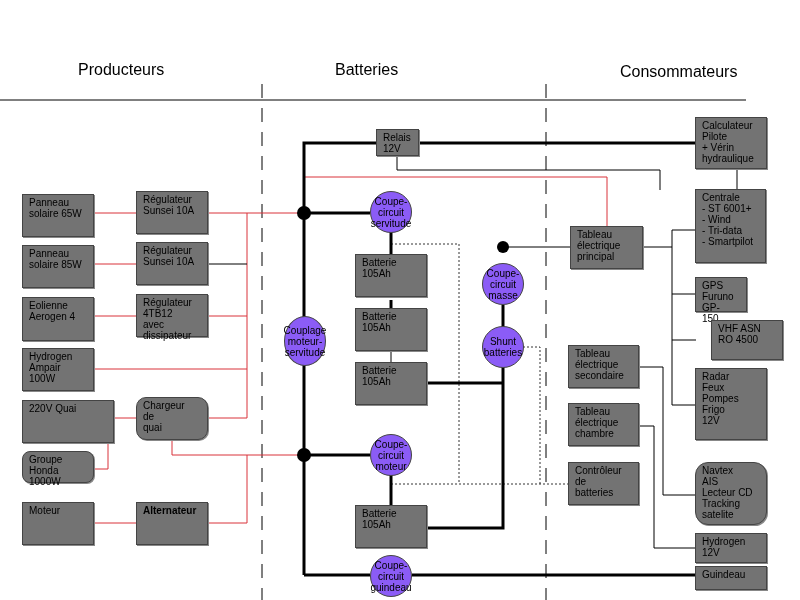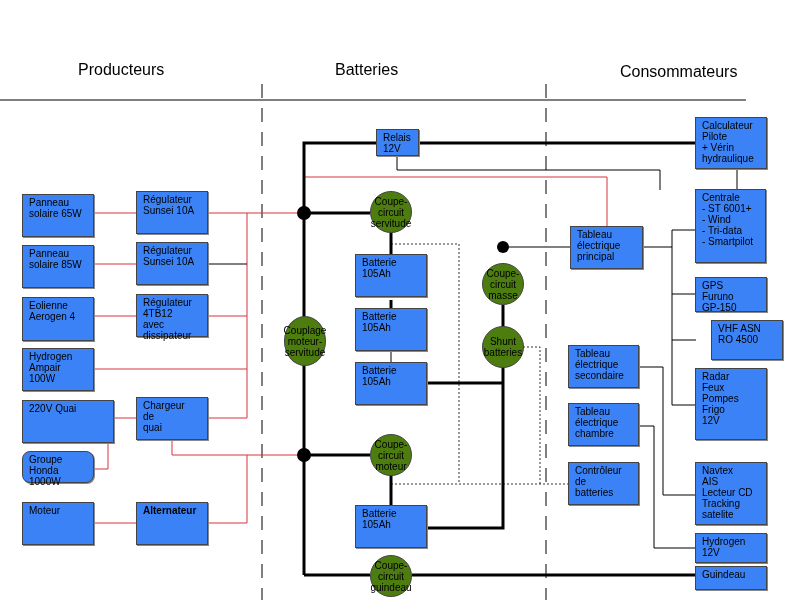--- a/index.html
+++ b/index.html
@@ -1,23 +1,23 @@
 <!DOCTYPE html>
 <html><head>
 <meta charset="utf-8">
 <style>
   html, body { margin: 0; padding: 0; background: #ffffff; }
   body { width: 800px; height: 600px; position: relative; overflow: hidden;
          font-family: "Liberation Sans", sans-serif; color: #000; }
   #diagram { position: absolute; left: 0; top: 0; width: 800px; height: 600px; }
   .hdr { position: absolute; font-size: 16px; top: 61px; margin-left: 24px; }
-  .box { position: absolute; background: #3b82f6; border: 1px solid #444;
+  .box { position: absolute; background: #737373; border: 1px solid #444;
          box-shadow: 1px 1px 0 #888; font-size: 10px; line-height: 11px;
          padding: 2px 11px 0 6px; box-sizing: border-box; white-space: pre-line; }
-  .circ { position: absolute; background: #4d7c0f; border: 1px solid #444;
+  .circ { position: absolute; background: #8b5cf6; border: 1px solid #444;
           border-radius: 50%; font-size: 10px; line-height: 11px; text-align: center;
           box-sizing: border-box; display: flex; align-items: center; justify-content: center;
           white-space: pre-line; }
 </style>
 </head>
 <body>
 
 <svg id="diagram" width="800" height="600" viewBox="0 0 800 600">
 
   <line x1="0" y1="100" x2="746" y2="100" stroke="#000" stroke-width="1"></line>
@@ -104,21 +104,21 @@
 1000W</div>
 <div class="box" style="left:22px;top:502px;width:72px;height:43px;">Moteur</div>
 
 <div class="box" style="left:136px;top:191px;width:72px;height:43px;">Régulateur
 Sunsei 10A</div>
 <div class="box" style="left:136px;top:242px;width:72px;height:43px;">Régulateur
 Sunsei 10A</div>
 <div class="box" style="left:136px;top:294px;width:72px;height:43px;">Régulateur
 4TB12 avec
 dissipateur</div>
-<div class="box" style="left:136px;top:397px;width:72px;height:43px;">Chargeur de
+<div class="box" style="left:136px;top:397px;width:72px;height:43px;border-radius:10px;">Chargeur de
 quai</div>
 <div class="box" style="left:136px;top:502px;width:72px;height:43px;font-weight:bold;">Alternateur</div>
 
 <div class="box" style="left:376px;top:129px;width:43px;height:27px;padding-left:6px;">Relais
 12V</div>
 <div class="circ" style="left:284px;top:316px;width:42px;height:50px;">Couplage
 moteur-
 servitude</div>
 <div class="circ" style="left:370px;top:191px;width:42px;height:42px;">Coupe-
 circuit
@@ -157,29 +157,29 @@
 
 <div class="box" style="left:695px;top:117px;width:72px;height:52px;">Calculateur
 Pilote
 + Vérin
 hydraulique</div>
 <div class="box" style="left:695px;top:189px;width:71px;height:74px;">Centrale
 - ST 6001+
 - Wind
 - Tri-data
 - Smartpilot</div>
-<div class="box" style="left:695px;top:277px;width:72px;height:35px;">GPS Furuno
+<div class="box" style="left:695px;top:277px;width:52px;height:35px;">GPS Furuno
 GP-150</div>
 <div class="box" style="left:695px;top:320px;width:72px;height:40px;margin-left:16px;">VHF ASN
 RO 4500</div>
 <div class="box" style="left:695px;top:368px;width:72px;height:72px;">Radar
 Feux
 Pompes
 Frigo
 12V</div>
-<div class="box" style="left:695px;top:462px;width:72px;height:63px;">Navtex
+<div class="box" style="left:695px;top:462px;width:72px;height:63px;border-radius:13px;">Navtex
 AIS
 Lecteur CD
 Tracking
 satelite</div>
 <div class="box" style="left:695px;top:533px;width:72px;height:30px;">Hydrogen
 12V</div>
 <div class="box" style="left:695px;top:566px;width:72px;height:24px;">Guindeau</div>
 
 </body></html>

